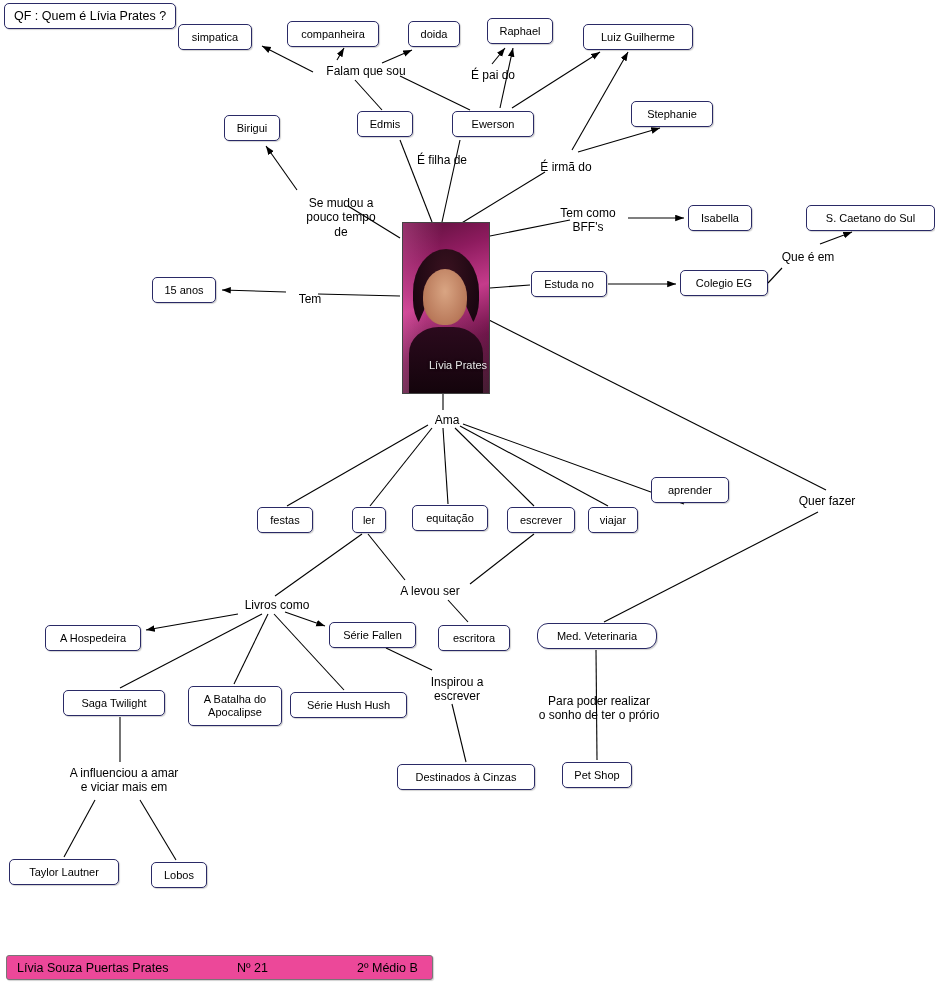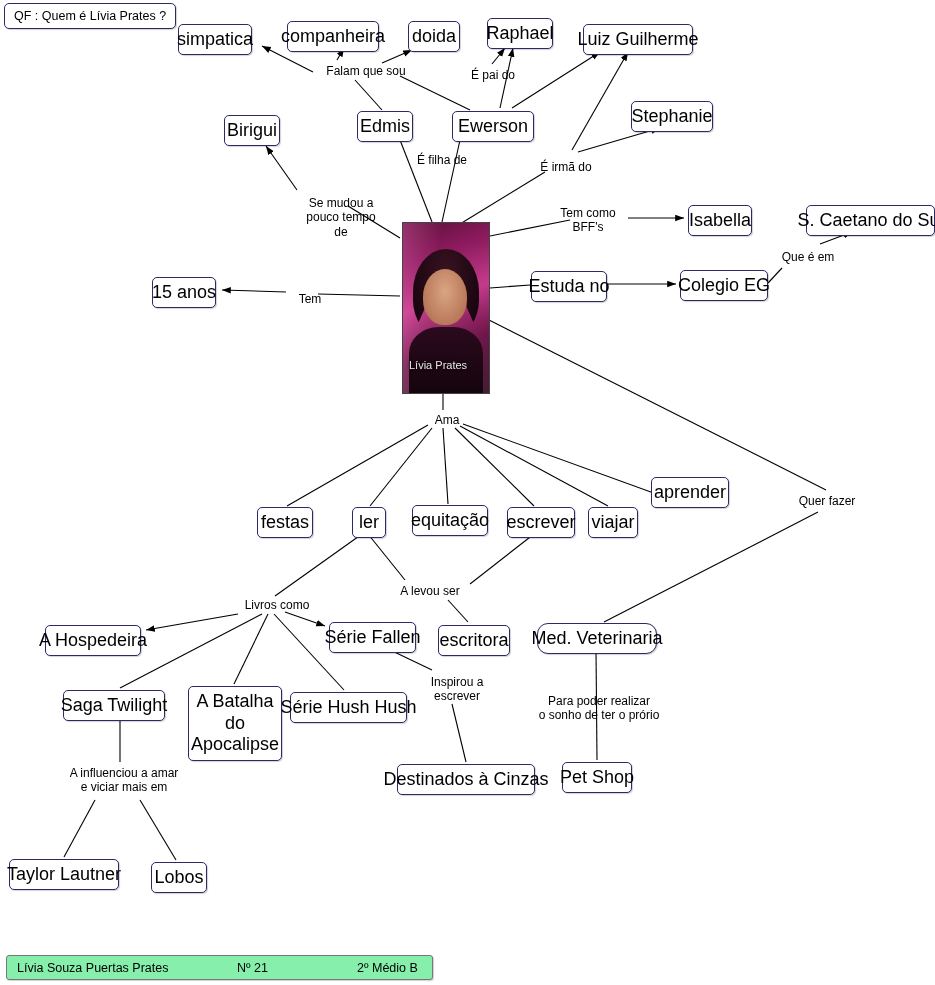--- a/index.html
+++ b/index.html
@@ -25,21 +25,21 @@
     height: 985px;
     pointer-events: none;
   }
   .node {
     position: absolute;
     box-sizing: border-box;
     background: #ffffff;
     border: 1px solid #2a2a66;
     border-radius: 5px;
     color: #000000;
-    font-size: 18px;
+    font-size: 11px;
     line-height: 1.15;
     text-align: center;
     padding: 4px 8px;
     white-space: nowrap;
     box-shadow: 1px 1px 1px rgba(0,0,0,0.18);
   }
   .node.multiline {
     white-space: pre-line;
     line-height: 1.2;
   }
@@ -63,21 +63,21 @@
     padding: 5px 9px;
     box-shadow: 1px 1px 1px rgba(0,0,0,0.18);
   }
   .footer-box {
     position: absolute;
     left: 6px;
     top: 955px;
     width: 427px;
     height: 25px;
     box-sizing: border-box;
-    background: #86efac;
+    background: #ec4899;
     border: 1px solid #777777;
     border-radius: 3px;
     font-size: 12.5px;
     box-shadow: 1px 1px 1px rgba(0,0,0,0.18);
   }
   .footer-box span {
     position: absolute;
     top: 5px;
   }
   .footer-name { left: 10px; }
@@ -129,20 +129,21 @@
     background: linear-gradient(180deg, #2b0a1d 0%, #14040c 100%);
     border-radius: 40% 40% 0 0;
   }
   .photo .caption {
     position: absolute;
     left: 6px;
     bottom: 22px;
     color: #e8e8e8;
     font-size: 11px;
     text-shadow: 0 0 3px #000;
+    padding-left: 20px;
   }
 </style>
 </head>
 <body>
 
 <div id="canvas">
 
   <svg class="edges" viewBox="0 0 935 985">
     <defs>
       <marker id="arrow" markerWidth="9" markerHeight="9" refX="8" refY="3" orient="auto" markerUnits="strokeWidth">

